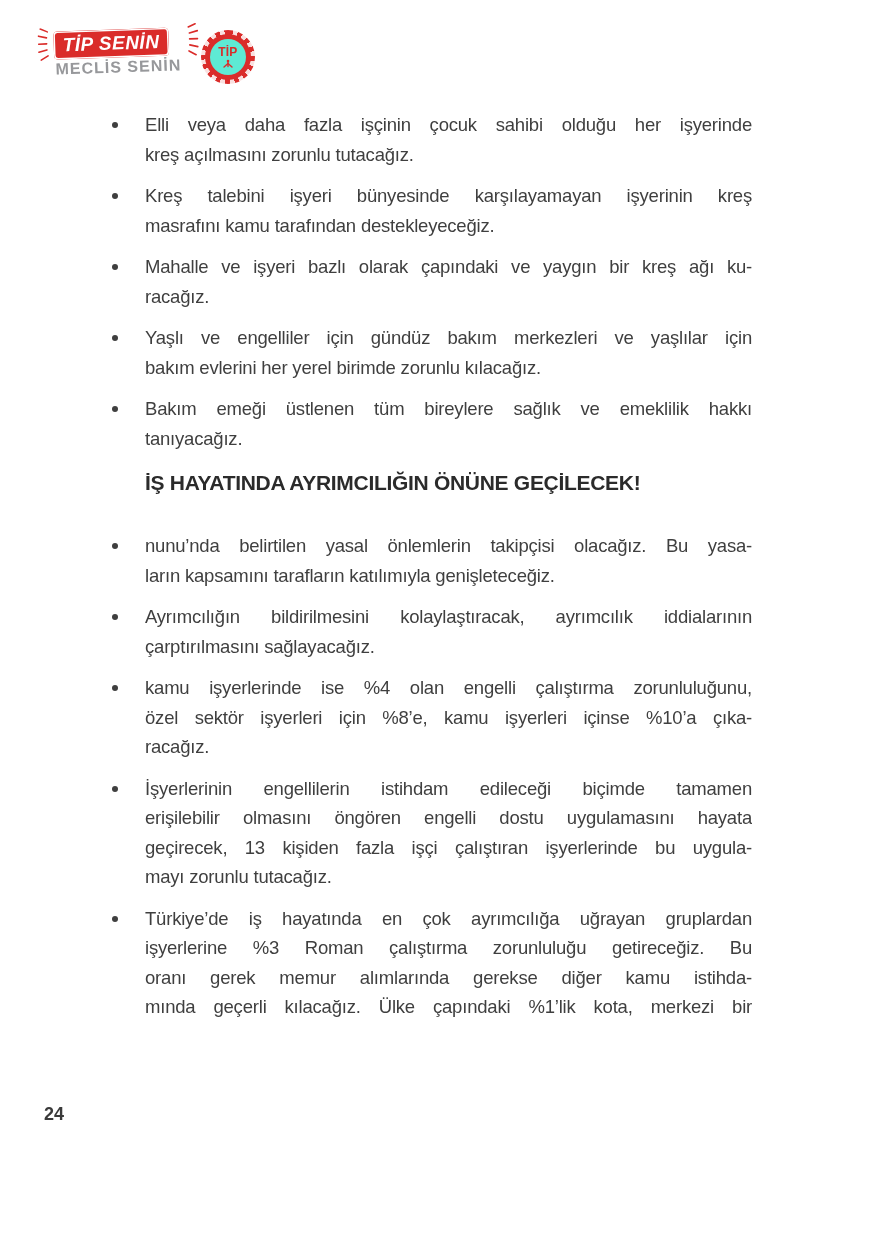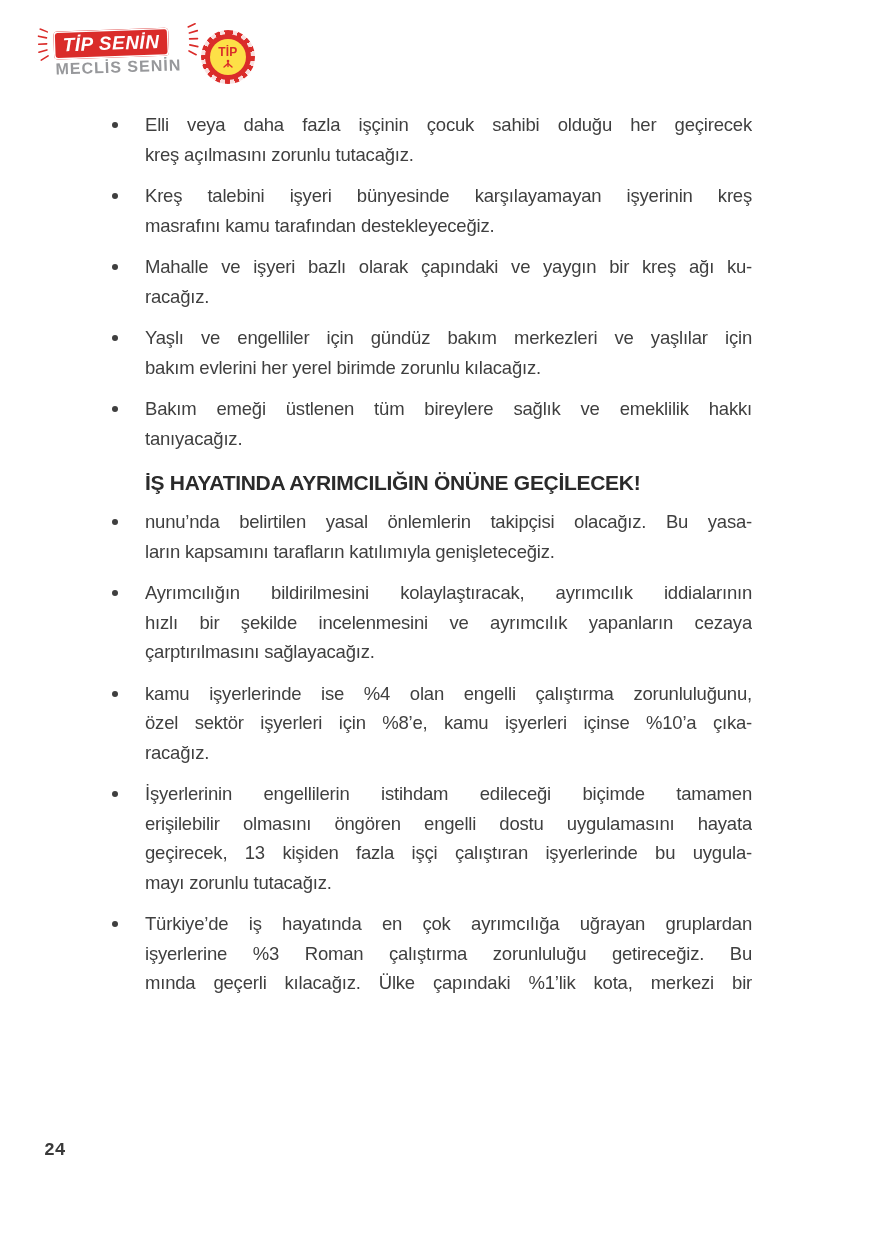--- a/index.html
+++ b/index.html
@@ -70,21 +70,21 @@
     background: repeating-conic-gradient(#da2c2a 0deg 11deg, rgba(218,44,42,0.15) 11deg 22deg);
   }
   .emblem .ring {
     position: absolute; inset: 4px;
     border-radius: 50%;
     background: #da2c2a;
   }
   .emblem .core {
     position: absolute; inset: 9px;
     border-radius: 50%;
-    background: #fde047;
+    background: #5eead4;
     display: flex;
     flex-direction: column;
     align-items: center;
     justify-content: center;
     gap: 1px;
   }
   .emblem .core .tip-text {
     color: #da2c2a;
     font-weight: 700;
     font-size: 12px;
@@ -125,31 +125,30 @@
   .line.last {
     text-align-last: left;
   }
 
   .section-heading {
     font-weight: 700;
     font-size: 21px;
     line-height: 25px;
     letter-spacing: -0.3px;
     color: #2b2b2b;
-    margin: 17px 0 12px 0;
+    margin: 17px 0 36px 0;
   }
 
   .page-number {
     position: absolute;
     left: 44px;
-    top: 1140px;
+    top: 1104px;
     font-weight: 700;
     font-size: 18px;
     color: #3a3a3a;
-    font-family: Liberation Mono, monospace;
   }
 </style>
 </head>
 <body>
 
 <div class="page">
 
   <div class="logo-wrap">
     <div class="logo-left">
       <svg class="rays rays-left" width="12" height="34" viewBox="0 0 12 34">
@@ -188,21 +187,21 @@
         </svg>
       </div>
     </div>
   </div>
 
   <div class="content">
     <div id="list-a">
         <div class="bullet-item">
           <span class="dot"></span>
           <div class="lines">
-            <div class="line">Elli veya daha fazla işçinin çocuk sahibi olduğu her geçirecek</div>
+            <div class="line">Elli veya daha fazla işçinin çocuk sahibi olduğu her işyerinde</div>
             <div class="line last">kreş açılmasını zorunlu tutacağız.</div>
           </div>
         </div>
         <div class="bullet-item">
           <span class="dot"></span>
           <div class="lines">
             <div class="line">Kreş talebini işyeri bünyesinde karşılayamayan işyerinin kreş</div>
             <div class="line last">masrafını kamu tarafından destekleyeceğiz.</div>
           </div>
         </div>
@@ -236,21 +235,20 @@
           <span class="dot"></span>
           <div class="lines">
             <div class="line">nunu’nda belirtilen yasal önlemlerin takipçisi olacağız. Bu yasa-</div>
             <div class="line last">ların kapsamını tarafların katılımıyla genişleteceğiz.</div>
           </div>
         </div>
         <div class="bullet-item">
           <span class="dot"></span>
           <div class="lines">
             <div class="line">Ayrımcılığın bildirilmesini kolaylaştıracak, ayrımcılık iddialarının</div>
-            <div class="line">hızlı bir şekilde incelenmesini ve ayrımcılık yapanların cezaya</div>
             <div class="line last">çarptırılmasını sağlayacağız.</div>
           </div>
         </div>
         <div class="bullet-item">
           <span class="dot"></span>
           <div class="lines">
             <div class="line">kamu işyerlerinde ise %4 olan engelli çalıştırma zorunluluğunu,</div>
             <div class="line">özel sektör işyerleri için %8’e, kamu işyerleri içinse %10’a çıka-</div>
             <div class="line last">racağız.</div>
           </div>
@@ -262,20 +260,21 @@
             <div class="line">erişilebilir olmasını öngören engelli dostu uygulamasını hayata</div>
             <div class="line">geçirecek, 13 kişiden fazla işçi çalıştıran işyerlerinde bu uygula-</div>
             <div class="line last">mayı zorunlu tutacağız.</div>
           </div>
         </div>
         <div class="bullet-item">
           <span class="dot"></span>
           <div class="lines">
             <div class="line">Türkiye’de iş hayatında en çok ayrımcılığa uğrayan gruplardan</div>
             <div class="line">işyerlerine %3 Roman çalıştırma zorunluluğu getireceğiz. Bu</div>
+            <div class="line">oranı gerek memur alımlarında gerekse diğer kamu istihda-</div>
             <div class="line">mında geçerli kılacağız. Ülke çapındaki %1’lik kota, merkezi bir</div>
           </div>
         </div>
       </div>
   </div>
 
   <div class="page-number">24</div>
 
 </div>
 

